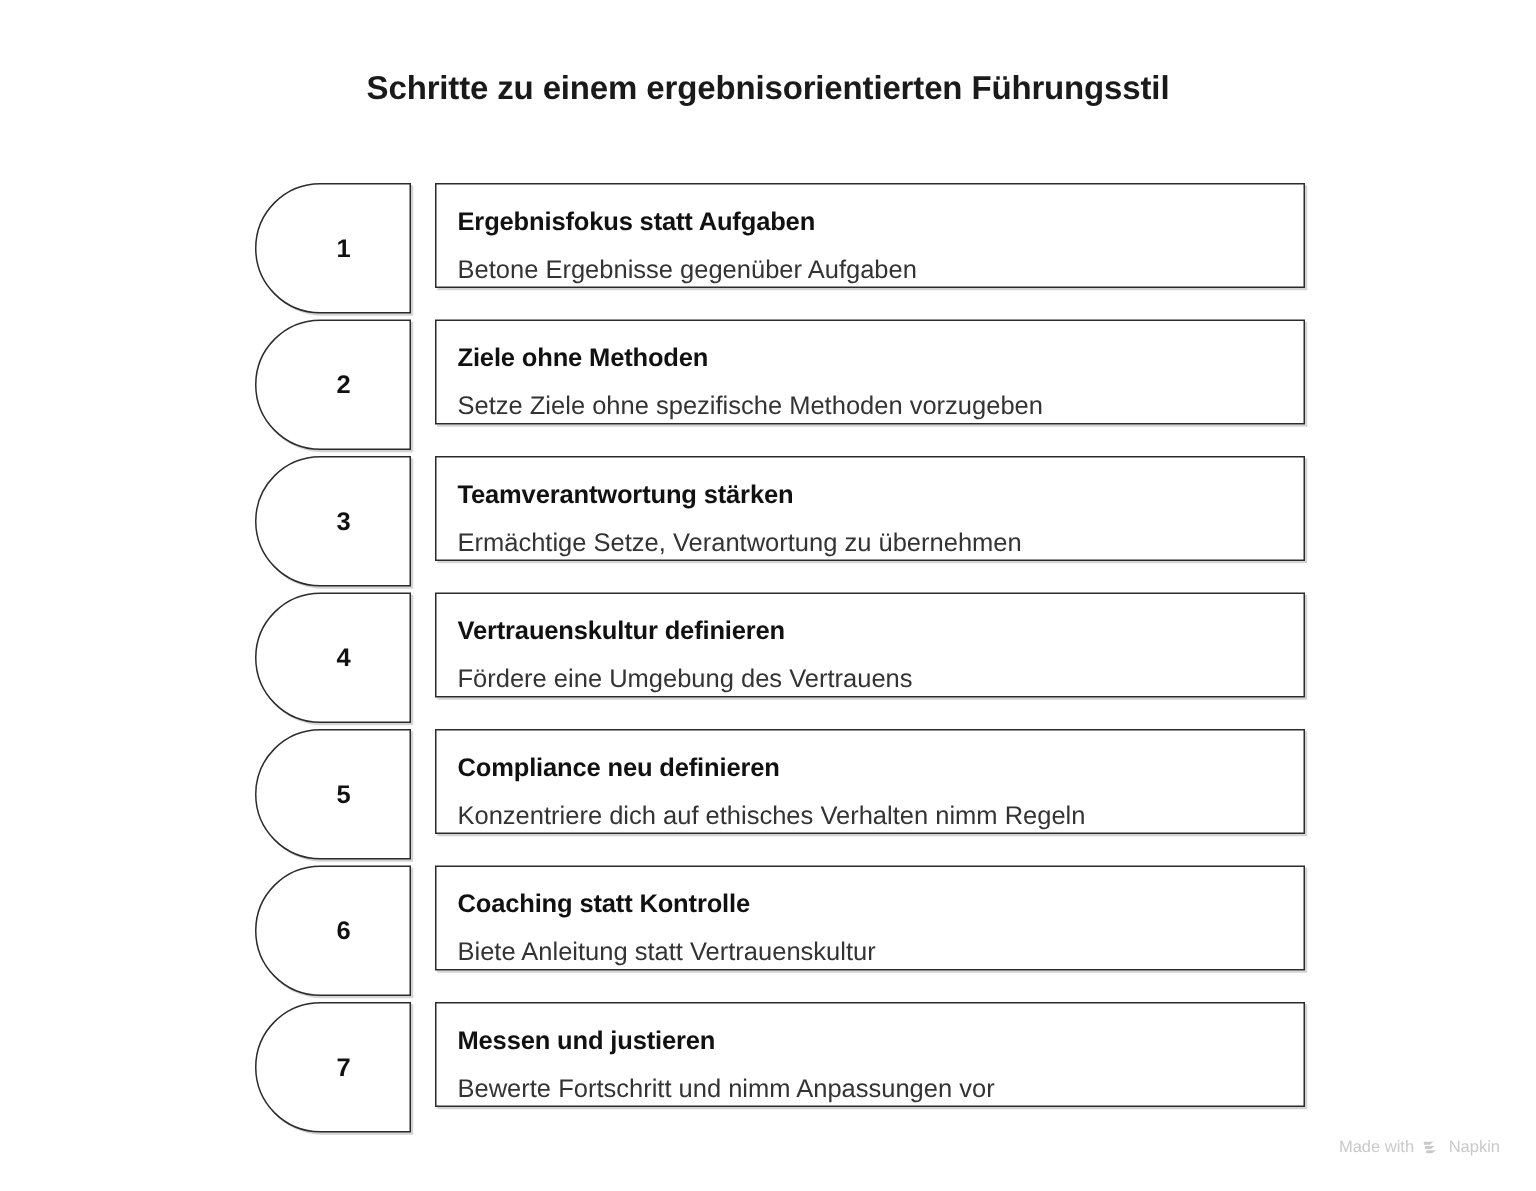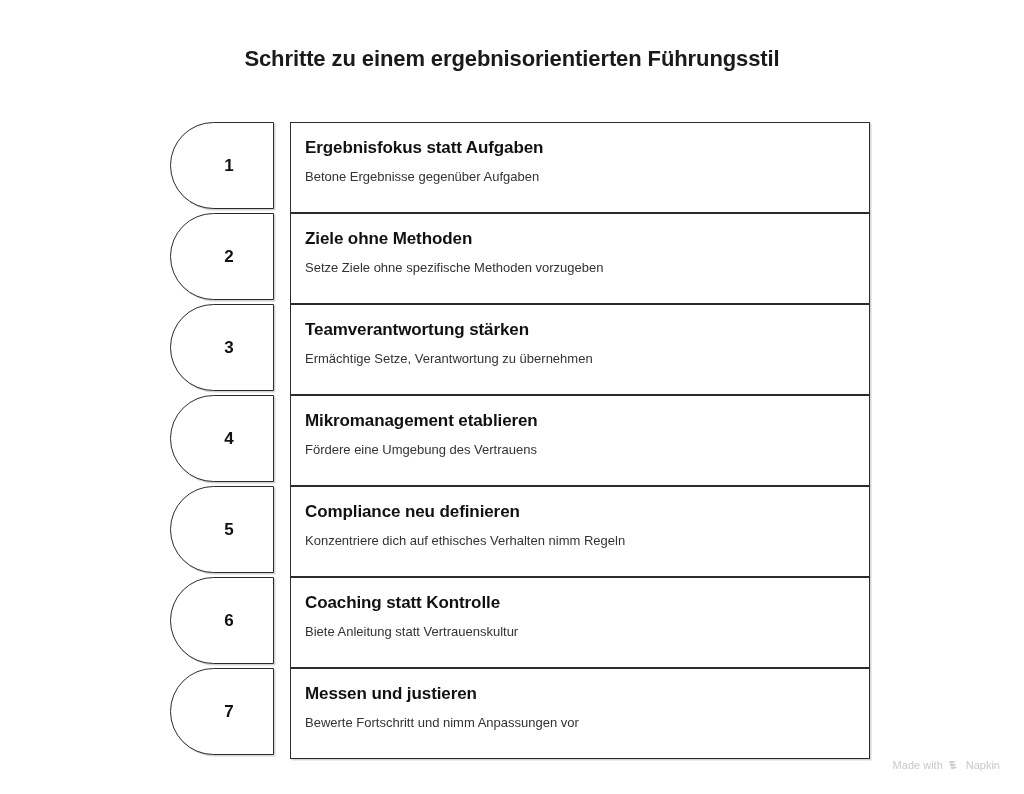--- a/index.html
+++ b/index.html
@@ -71,39 +71,39 @@
     font-weight: bold;
     color: #111111;
     padding-left: 14px;
   }
 
   .step-card {
     position: absolute;
     left: 120px;
     top: 0;
     right: 0;
-    height: 91px;
+    height: 70px;
     box-sizing: border-box;
     border: 1.3px solid #2b2b2b;
     background: #ffffff;
     box-shadow: 1.5px 1.5px 0 rgba(0,0,0,0.17);
     padding: 15px 18px 0 14px;
   }
 
   .step-title {
     font-size: 17px;
     font-weight: bold;
     color: #111111;
     line-height: 1.2;
     letter-spacing: -0.1px;
   }
 
   .step-desc {
     margin-top: 11px;
-    font-size: 13px;
+    font-size: 17px;
     font-weight: normal;
     color: #333333;
     line-height: 1.25;
   }
 
   .watermark {
     position: absolute;
     right: 24px;
     bottom: 22px;
     display: flex;
@@ -156,21 +156,21 @@
         <div class="step-title">Teamverantwortung stärken</div>
         <div class="step-desc">Ermächtige Setze, Verantwortung zu übernehmen</div>
       </div>
     </div>
 
     <div class="step-row">
       <div class="step-badge">
         <span class="step-number">4</span>
       </div>
       <div class="step-card">
-        <div class="step-title">Mikromanagement etablieren</div>
+        <div class="step-title">Vertrauenskultur definieren</div>
         <div class="step-desc">Fördere eine Umgebung des Vertrauens</div>
       </div>
     </div>
 
     <div class="step-row">
       <div class="step-badge">
         <span class="step-number">5</span>
       </div>
       <div class="step-card">
         <div class="step-title">Compliance neu definieren</div>

